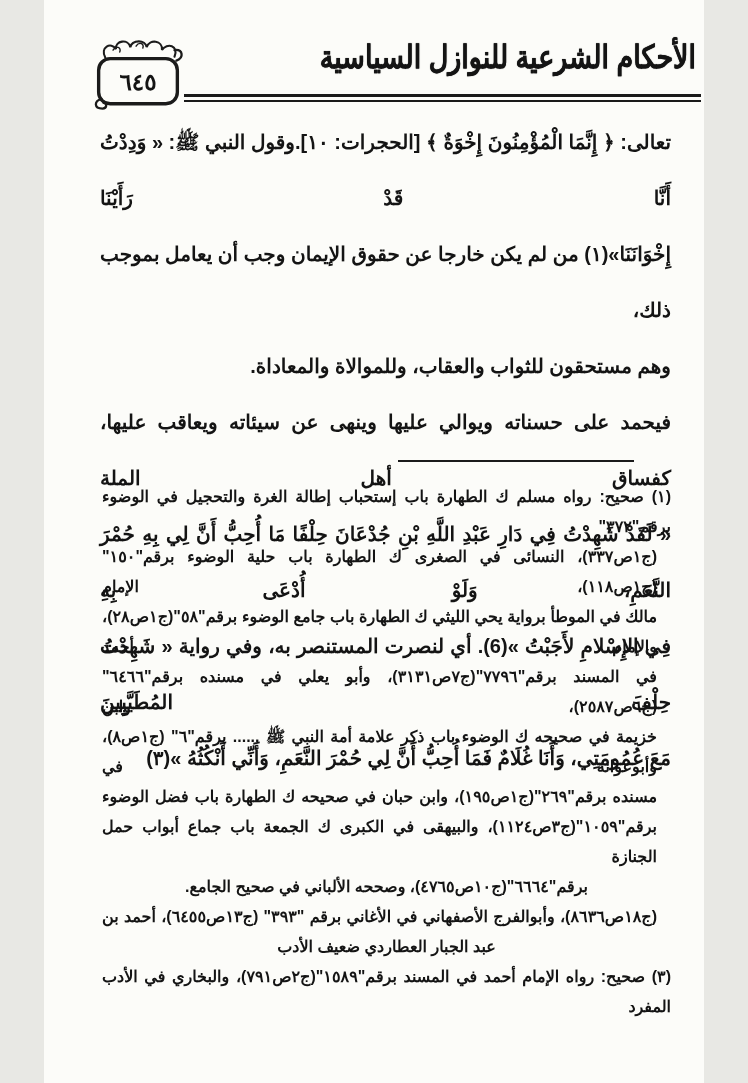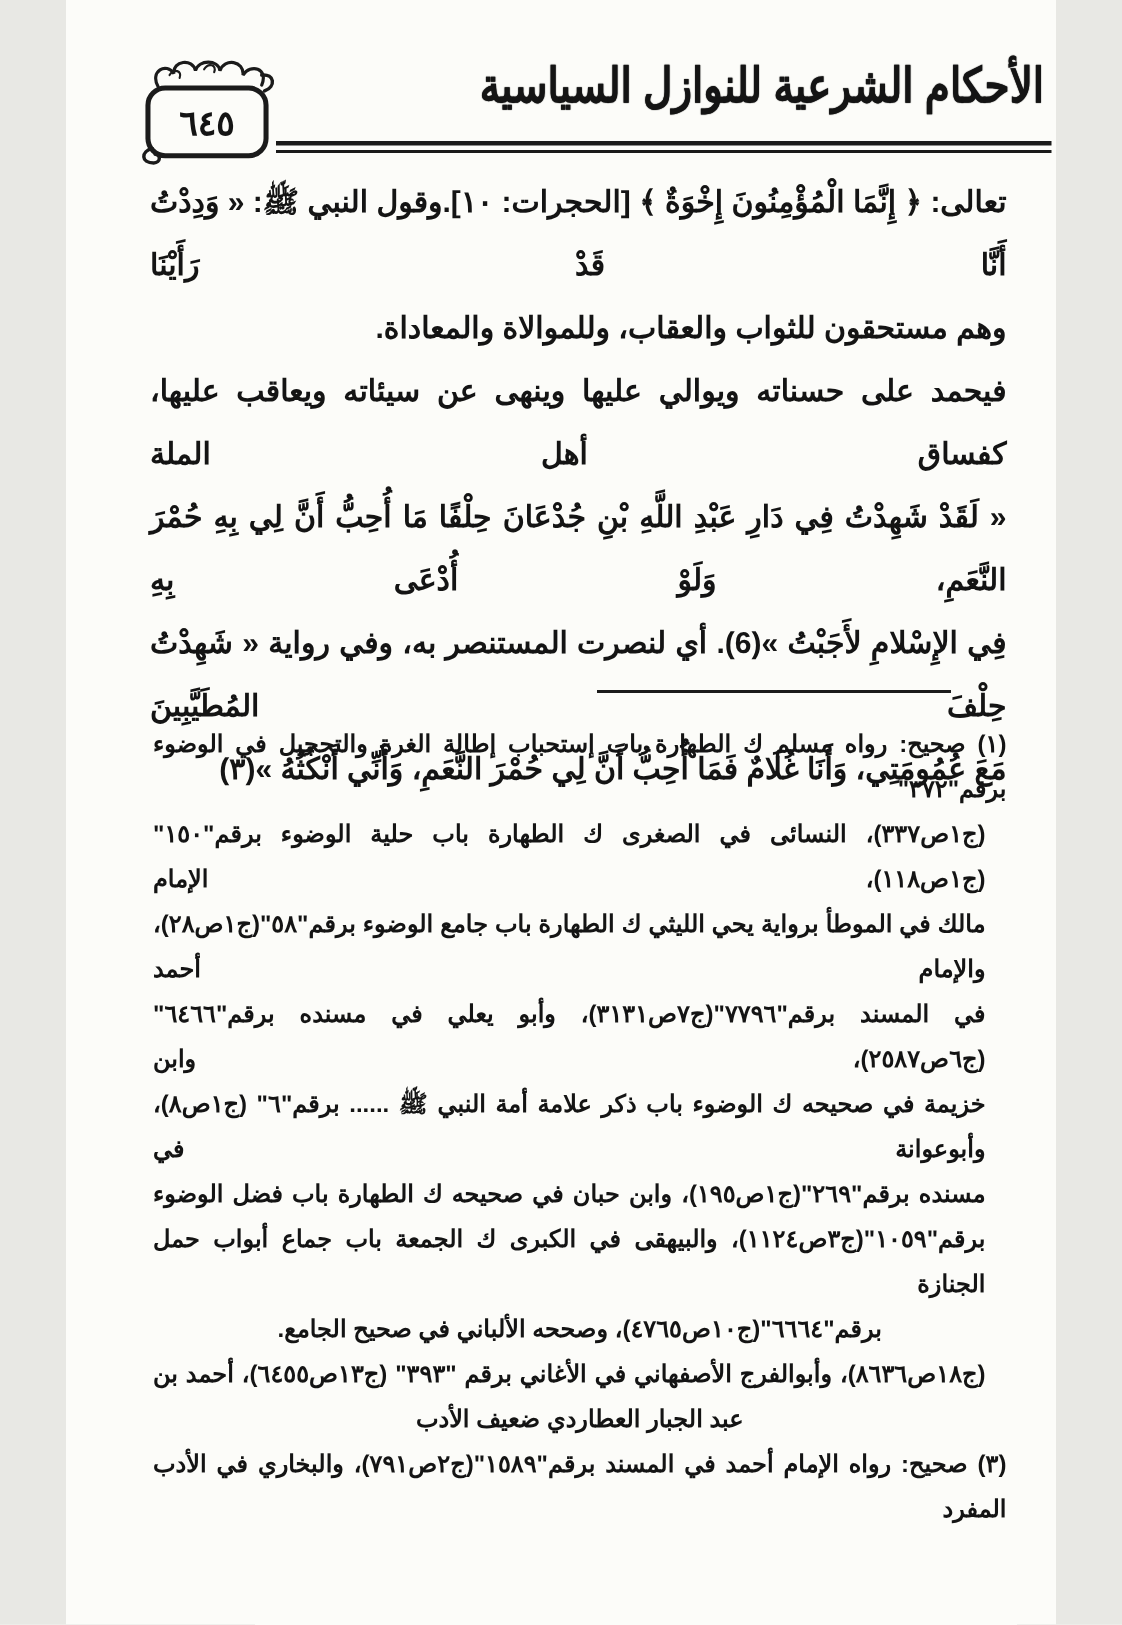--- a/index.html
+++ b/index.html
@@ -30,21 +30,21 @@
   }
   .header-rule{
     position:absolute;top:94px;left:140px;right:3px;
     height:3px;
     border-top:3px solid #1a1a1a;
     border-bottom:2px solid #1a1a1a;
   }
   
   .body-text{
     position:absolute;top:114px;right:33px;left:56px;
-    font-size:20px;font-weight:bold;line-height:42px;
+    font-size:20px;font-weight:bold;line-height:56px;
     direction:rtl;
   }
   .body-text .line{
     text-align:justify;
     text-align-last:justify;
   }
   
   .fn-sep{
     position:absolute;top:460px;right:70px;width:236px;
     border-top:2.5px solid #1b1b1b;
@@ -82,20 +82,21 @@
     <div class="num">٦٤٥</div>
   </div>
 
   <div class="book-title">الأحكام الشرعية للنوازل السياسية</div>
 
   <div class="header-rule"></div>
 
   <div class="body-text">
 
   <div class="line">تعالى: ﴿ إِنَّمَا الْمُؤْمِنُونَ إِخْوَةٌ ﴾ [الحجرات: ١٠].وقول النبي ﷺ: « وَدِدْتُ أَنَّا قَدْ رَأَيْنَا</div>
+      <div class="line">إِخْوَانَنَا»(١) من لم يكن خارجا عن حقوق الإيمان وجب أن يعامل بموجب ذلك،</div>
       <div class="line al-right">وهم مستحقون للثواب والعقاب، وللموالاة والمعاداة.</div>
       <div class="line">فيحمد على حسناته ويوالي عليها وينهى عن سيئاته ويعاقب عليها، كفساق أهل الملة</div>
       <div class="line">« لَقَدْ شَهِدْتُ فِي دَارِ عَبْدِ اللَّهِ بْنِ جُدْعَانَ حِلْفًا مَا أُحِبُّ أَنَّ لِي بِهِ حُمْرَ النَّعَمِ، وَلَوْ أُدْعَى بِهِ</div>
       <div class="line">فِي الإِسْلامِ لأَجَبْتُ »(6). أي لنصرت المستنصر به، وفي رواية « شَهِدْتُ حِلْفَ المُطَيَّبِينَ</div>
       <div class="line al-right">مَعَ عُمُومَتِي، وَأَنَا غُلَامٌ فَمَا أُحِبُّ أَنَّ لِي حُمْرَ النَّعَمِ، وَأَنِّي أَنْكُثُهُ »(٣)</div>
     </div>
 
   <div class="fn-sep"></div>
 
   <div class="footnotes">

